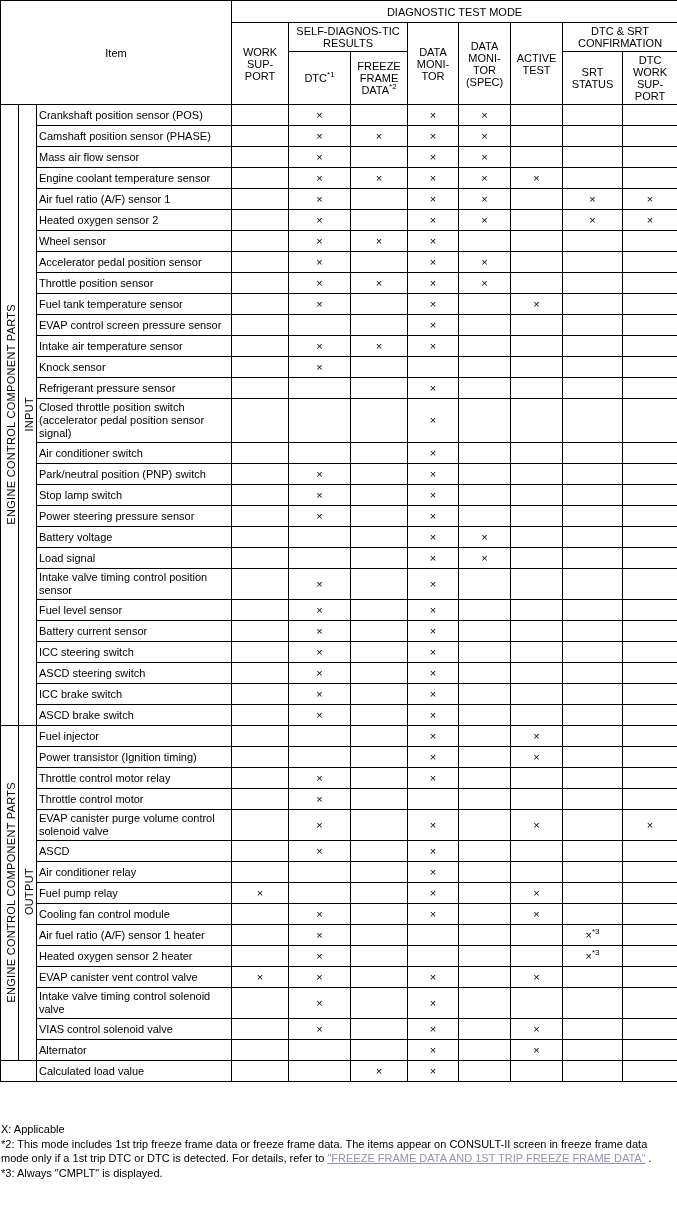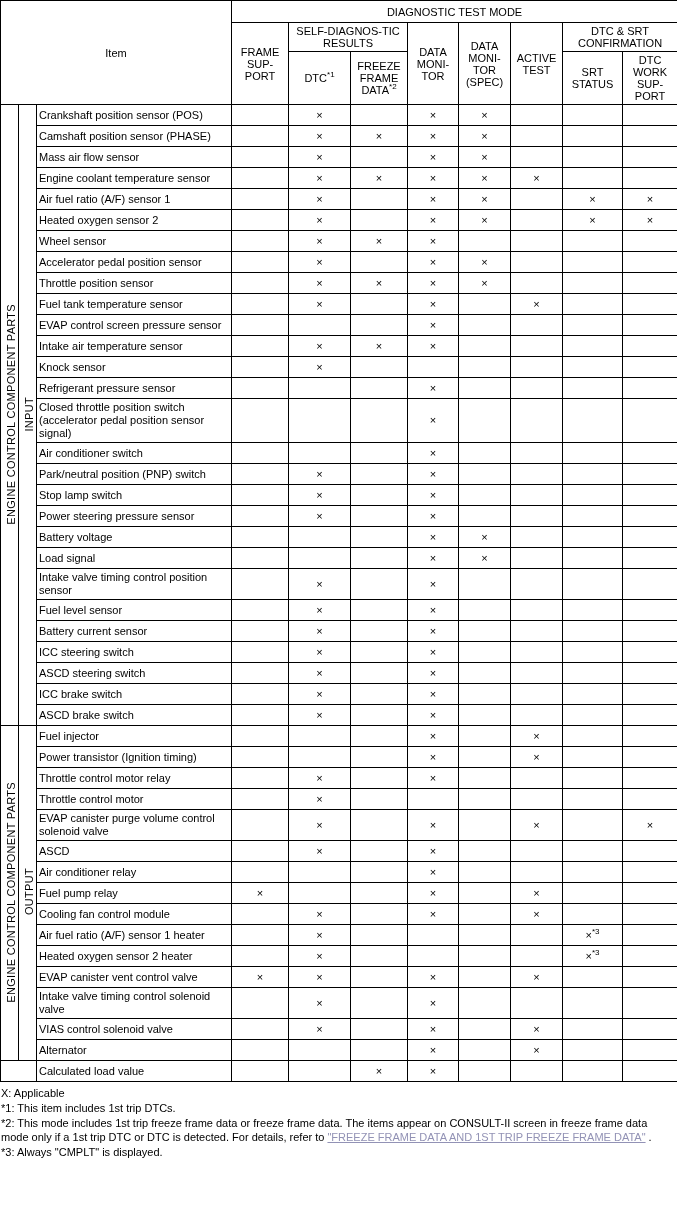--- a/index.html
+++ b/index.html
@@ -60,20 +60,21 @@
   }
   sup {
     font-size: 8px;
     line-height: 0;
     vertical-align: super;
   }
   .footnotes {
     font-size: 11px;
     line-height: 14px;
     padding: 4px 2px 2px 1px;
+    margin-top: 36px;
   }
   .footnotes > div { margin: 0 0 1px 0; }
   .link {
     text-decoration: underline;
     cursor: pointer;
   }
 </style>
 </head>
 <body style="background: rgb(255, 255, 255); color: rgb(0, 0, 0);">
 
@@ -92,21 +93,21 @@
         <col style="width:52px">
       <col style="width:60px">
         <col style="width:55px">
     </colgroup>
     <thead>
       <tr class="h-top">
         <th rowspan="3" colspan="3">Item</th>
         <th colspan="8">DIAGNOSTIC TEST MODE</th>
       </tr>
       <tr>
-        <th rowspan="2">FRAME SUP-PORT</th>
+        <th rowspan="2">WORK SUP-PORT</th>
         <th colspan="2">SELF-DIAGNOS-TIC RESULTS</th>
         <th rowspan="2">DATA MONI-TOR</th>
         <th rowspan="2">DATA MONI-TOR (SPEC)</th>
         <th rowspan="2">ACTIVE TEST</th>
         <th colspan="2">DTC &amp; SRT CONFIRMATION</th>
       </tr>
       <tr>
         <th><span>DTC</span><sup>*1</sup></th>
         <th><span>FREEZE FRAME DATA</span><sup>*2</sup></th>
         <th>SRT STATUS</th>
@@ -601,20 +602,19 @@
           <td class="mark-cell"></td>
           <td class="mark-cell"></td>
           <td class="mark-cell"></td>
           <td class="mark-cell"></td>
         </tr>
       </tbody>
   </table>
 
   <div class="footnotes">
     <div>X: Applicable</div>
-    <div>*1: This item includes 1st trip DTCs.</div>
     <div>
       <span>*2: This mode includes 1st trip freeze frame data or freeze frame data. The items appear on CONSULT-II screen in freeze frame data mode only if a 1st trip DTC or DTC is detected. For details, refer to </span><a class="link" style="color: rgb(146, 146, 181);">"FREEZE FRAME DATA AND 1ST TRIP FREEZE FRAME DATA"</a><span> .</span>
     </div>
     <div>*3: Always "CMPLT" is displayed.</div>
   </div>
 
 </div>
 
 </body></html>

